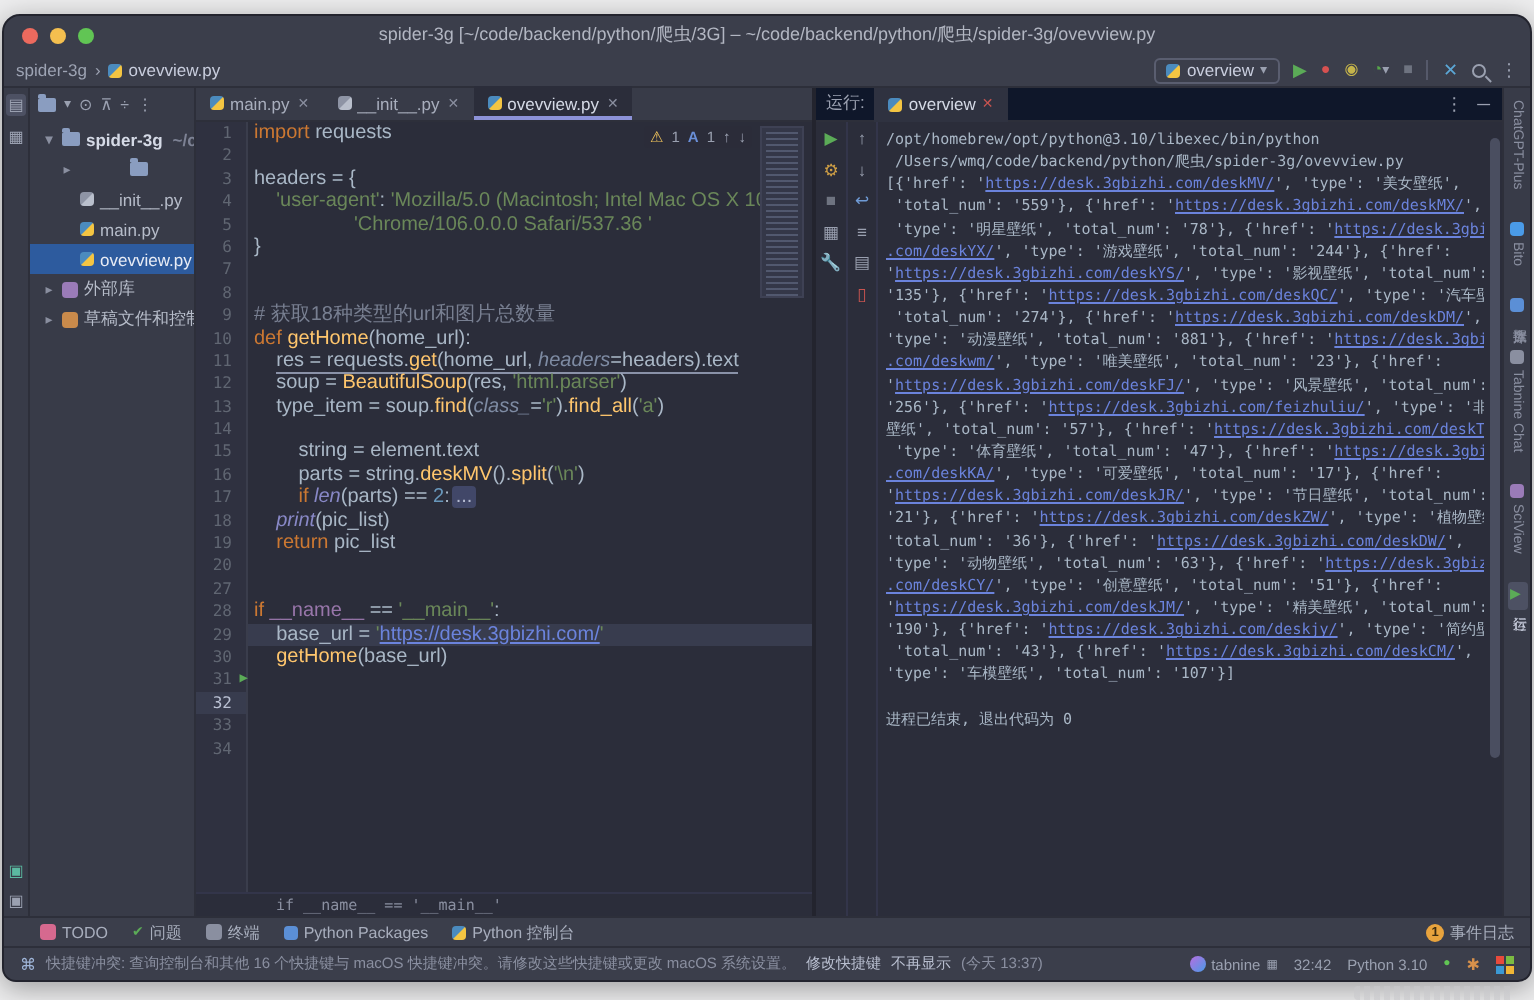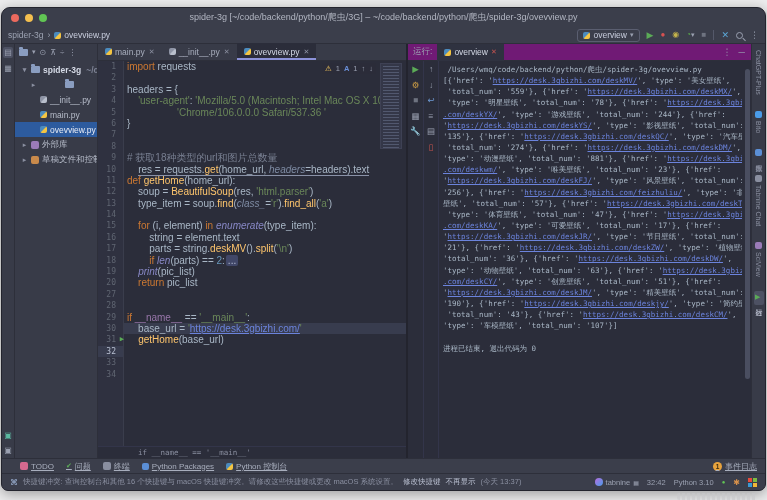--- a/index.html
+++ b/index.html
@@ -64,41 +64,41 @@
   .tk-fold{background:#414768;color:#b6bcd2;border-radius:2px;padding:0 2px;margin-left:1px;}
   .u{border-bottom:1px solid #8a92a8;}
   .insp{position:absolute;top:2px;right:30px;display:flex;align-items:center;gap:4px;font-size:7.5px;color:#9aa0b0;background:rgba(43,45,58,.85);padding:1px 3px;border-radius:2px;}
   .warnic{color:#f2c55c;}
   .typoic{color:#6a8fd8;font-weight:bold;}
   .minimap{position:absolute;top:2px;right:4px;width:22px;height:86px;background:#343748;border:1px solid #3e4154;background-image:repeating-linear-gradient(180deg,rgba(150,165,200,.30) 0 1px,transparent 1px 3px);background-size:80% 100%;background-repeat:no-repeat;background-position:2px 2px;}
   .edcrumb{height:12px;flex:0 0 auto;border-top:1px solid #33354a;color:#8a8fa0;font-size:7.5px;display:flex;align-items:center;padding-left:40px;font-family:"DejaVu Sans Mono",monospace;}
   
   .splitter{width:2px;background:#23242e;flex:0 0 auto;}
   .runpanel{width:343px;flex:0 0 auto;display:flex;flex-direction:column;background:#2b2d3a;min-width:0;}
-  .runhead{height:17px;background:#701a75;border-bottom:1px solid #2d2f3a;display:flex;align-items:center;font-size:8.5px;color:#9aa0b0;flex:0 0 auto;}
+  .runhead{height:17px;background:#0f172a;border-bottom:1px solid #2d2f3a;display:flex;align-items:center;font-size:8.5px;color:#9aa0b0;flex:0 0 auto;}
   .runlabel{padding:0 5px;}
   .runtab{height:17px;background:#2f3240;display:flex;align-items:center;gap:3px;padding:0 7px;color:#d5dae6;}
   .runtab .x{color:#c75450;font-size:7px;}
   .runheadright{margin-left:auto;display:flex;gap:7px;padding-right:6px;color:#9aa0b0;font-size:9px;}
   .runbody{flex:1;display:flex;min-height:0;}
   .rtb{background:#33364400;border-right:1px solid #33354a;display:flex;flex-direction:column;align-items:center;padding-top:4px;gap:7px;flex:0 0 auto;}
   .rtb1{width:16px;}
   .rtb2{width:15px;}
   .rtbic{font-size:8.5px;line-height:1;color:#9aa0b0;cursor:pointer;}
   .console{flex:1;min-width:0;overflow:hidden;font-family:"DejaVu Sans Mono",monospace;font-size:7.5px;color:#a9aec6;padding:3px 2px 0 4px;}
   .conrow{height:11.15px;line-height:11.15px;white-space:pre;overflow:hidden;}
   .conscroll{width:7px;flex:0 0 auto;position:relative;}
   .conthumb{position:absolute;top:8px;right:1px;width:5px;height:78%;background:#4a4e60;border-radius:3px;}
   
   .rstripe{width:14px;background:#383b48;border-left:1px solid #2d2f3a;flex:0 0 auto;display:flex;flex-direction:column;align-items:center;padding-top:4px;gap:12px;}
   .rsitem{writing-mode:vertical-rl;font-size:7px;color:#8a8fa0;display:flex;align-items:center;gap:3px;padding:2px 0;}
   .rsitem.active{background:#4d5163;border-radius:2px;color:#c9cede;}
   .rsdot{width:7px;height:7px;border-radius:2px;display:inline-block;}
   
-  .botbar{height:15px;background:#3b3e4b;border-top:1px solid #2d2f3a;display:flex;align-items:center;gap:12px;padding:0 8px 0 18px;font-size:8px;color:#a8aebd;flex:0 0 auto;text-decoration:underline;}
+  .botbar{height:15px;background:#3b3e4b;border-top:1px solid #2d2f3a;display:flex;align-items:center;gap:12px;padding:0 8px 0 18px;font-size:8px;color:#a8aebd;flex:0 0 auto;}
   .botitem{display:flex;align-items:center;gap:3px;cursor:pointer;white-space:nowrap;}
   .evlog{margin-left:auto;display:flex;align-items:center;gap:3px;}
   .badge{width:9px;height:9px;border-radius:50%;background:#e8a33d;color:#3b2c10;font-size:6.5px;display:flex;align-items:center;justify-content:center;font-weight:bold;}
   .statusbar{height:17px;background:#3b3e4b;border-top:1px solid #2d2f3a;display:flex;align-items:center;gap:5px;padding:0 8px;font-size:7.5px;color:#8a8fa0;flex:0 0 auto;white-space:nowrap;overflow:hidden;}
   .stlink{color:#b9bfd0;cursor:pointer;}
   .stright{margin-left:auto;display:flex;align-items:center;gap:8px;color:#9aa0b0;}
   .tabnine{display:flex;align-items:center;gap:3px;}
   .tnlogo{width:8px;height:8px;border-radius:50%;background:linear-gradient(135deg,#b76ee0,#4a9be8);}
   .msgrid{display:grid;grid-template-columns:4px 4px;grid-template-rows:4px 4px;gap:1px;}
   .msgrid i{display:block;}
@@ -255,26 +255,25 @@
         <div class="code">
             <div class="coderow"><span class="tk-kw">import</span><span class="tk-pl"> requests</span></div>
             <div class="coderow">&nbsp;</div>
             <div class="coderow"><span class="tk-pl">headers = {</span></div>
             <div class="coderow"><span class="tk-pl">    </span><span class="tk-str">'user-agent'</span><span class="tk-pl">: </span><span class="tk-str">'Mozilla/5.0 (Macintosh; Intel Mac OS X 10_1</span></div>
             <div class="coderow"><span class="tk-pl">                  </span><span class="tk-str">'Chrome/106.0.0.0 Safari/537.36 '</span></div>
             <div class="coderow"><span class="tk-pl">}</span></div>
             <div class="coderow">&nbsp;</div>
             <div class="coderow">&nbsp;</div>
             <div class="coderow"><span class="tk-com"># 获取18种类型的url和图片总数量</span></div>
+            <div class="coderow"><span class="tk-kw">def </span><span class="tk-fn">getHome</span><span class="tk-pl">(home_url):</span></div>
             <div class="coderow"><span class="tk-pl">    </span><span class="tk-pl u">res = requests.</span><span class="tk-fn u">get</span><span class="tk-pl u">(home_url, </span><span class="tk-par u">headers</span><span class="tk-pl u">=headers).text</span></div>
-            <div class="coderow"><span class="tk-kw">def </span><span class="tk-fn">getHome</span><span class="tk-pl">(home_url):</span></div>
             <div class="coderow"><span class="tk-pl">    soup = </span><span class="tk-fn">BeautifulSoup</span><span class="tk-pl">(res, </span><span class="tk-str">'html.parser'</span><span class="tk-pl">)</span></div>
             <div class="coderow"><span class="tk-pl">    type_item = soup.</span><span class="tk-fn">find</span><span class="tk-pl">(</span><span class="tk-par">class_</span><span class="tk-pl">=</span><span class="tk-str">'r'</span><span class="tk-pl">).</span><span class="tk-fn">find_all</span><span class="tk-pl">(</span><span class="tk-str">'a'</span><span class="tk-pl">)</span></div>
             <div class="coderow">&nbsp;</div>
-            <div class="coderow"><span class="tk-kw">    for</span><span class="tk-pl"> (i, element) </span><span class="tk-kw">in</span><span class="tk-pl"> </span><span class="tk-bi">enumerate</span><span class="tk-pl">(type_item):</span></div>
             <div class="coderow"><span class="tk-pl">        string = element.text</span></div>
             <div class="coderow"><span class="tk-pl">        parts = string.</span><span class="tk-fn">deskMV</span><span class="tk-pl">().</span><span class="tk-fn">split</span><span class="tk-pl">(</span><span class="tk-str">'\n'</span><span class="tk-pl">)</span></div>
             <div class="coderow"><span class="tk-kw">        if</span><span class="tk-pl"> </span><span class="tk-bi">len</span><span class="tk-pl">(parts) == </span><span class="tk-num">2</span><span class="tk-pl">:</span><span class="tk-fold">...</span></div>
             <div class="coderow"><span class="tk-pl">    </span><span class="tk-bi">print</span><span class="tk-pl">(pic_list)</span></div>
             <div class="coderow"><span class="tk-kw">    return</span><span class="tk-pl"> pic_list</span></div>
             <div class="coderow">&nbsp;</div>
             <div class="coderow">&nbsp;</div>
             <div class="coderow"><span class="tk-kw">if</span><span class="tk-pl"> </span><span class="tk-dun">__name__</span><span class="tk-pl"> == </span><span class="tk-str">'__main__'</span><span class="tk-pl">:</span></div>
             <div class="coderow cur"><span class="tk-pl">    base_url = </span><span class="tk-str">'</span><span class="tk-lnk">https://desk.3gbizhi.com/</span><span class="tk-str">'</span></div>
             <div class="coderow"><span class="tk-pl">    </span><span class="tk-fn">getHome</span><span class="tk-pl">(base_url)</span></div>
@@ -318,20 +317,21 @@
         </div>
         <div class="rtb rtb2">
           <span class="rtbic">↑</span>
           <span class="rtbic">↓</span>
           <span class="rtbic" style="color:#6f9bd6">↩</span>
           <span class="rtbic">≡</span>
           <span class="rtbic">▤</span>
           <span class="rtbic" style="color:#c75450">▯</span>
         </div>
         <div class="console">
+            <div class="conrow"><span class="tk-pl">/opt/homebrew/opt/python@3.10/libexec/bin/python</span></div>
             <div class="conrow"><span class="tk-pl"> /Users/wmq/code/backend/python/爬虫/spider-3g/ovevview.py</span></div>
             <div class="conrow"><span class="tk-pl">[{'href': '</span><span class="tk-lnk">https://desk.3gbizhi.com/deskMV/</span><span class="tk-pl">', 'type': '美女壁纸',</span></div>
             <div class="conrow"><span class="tk-pl"> 'total_num': '559'}, {'href': '</span><span class="tk-lnk">https://desk.3gbizhi.com/deskMX/</span><span class="tk-pl">',</span></div>
             <div class="conrow"><span class="tk-pl"> 'type': '明星壁纸', 'total_num': '78'}, {'href': '</span><span class="tk-lnk">https://desk.3gbizhi</span></div>
             <div class="conrow"><span class="tk-lnk">.com/deskYX/</span><span class="tk-pl">', 'type': '游戏壁纸', 'total_num': '244'}, {'href':</span></div>
             <div class="conrow"><span class="tk-pl">'</span><span class="tk-lnk">https://desk.3gbizhi.com/deskYS/</span><span class="tk-pl">', 'type': '影视壁纸', 'total_num':</span></div>
             <div class="conrow"><span class="tk-pl">'135'}, {'href': '</span><span class="tk-lnk">https://desk.3gbizhi.com/deskQC/</span><span class="tk-pl">', 'type': '汽车壁纸',</span></div>
             <div class="conrow"><span class="tk-pl"> 'total_num': '274'}, {'href': '</span><span class="tk-lnk">https://desk.3gbizhi.com/deskDM/</span><span class="tk-pl">',</span></div>
             <div class="conrow"><span class="tk-pl">'type': '动漫壁纸', 'total_num': '881'}, {'href': '</span><span class="tk-lnk">https://desk.3gbizhi</span></div>
             <div class="conrow"><span class="tk-lnk">.com/deskwm/</span><span class="tk-pl">', 'type': '唯美壁纸', 'total_num': '23'}, {'href':</span></div>

